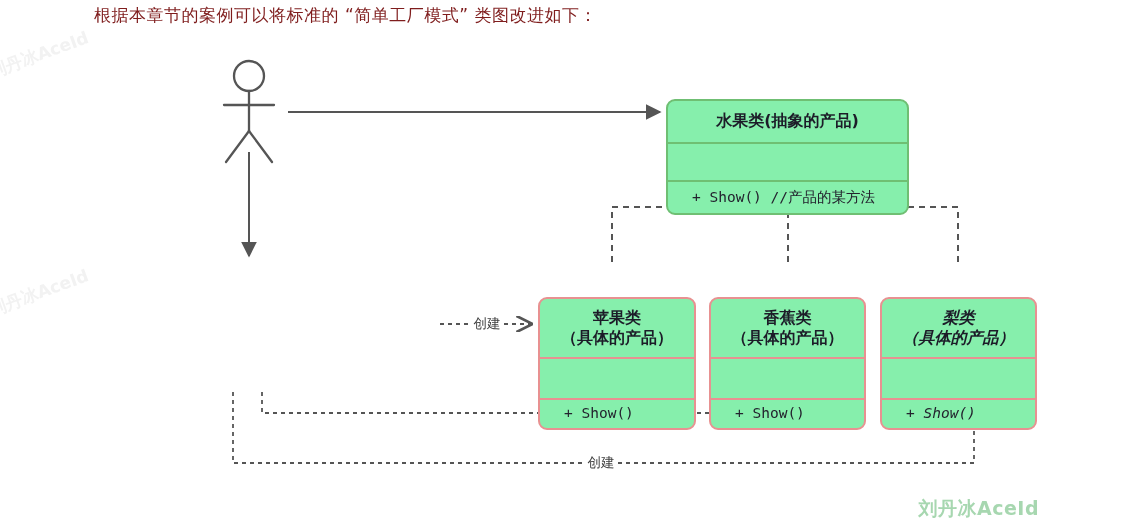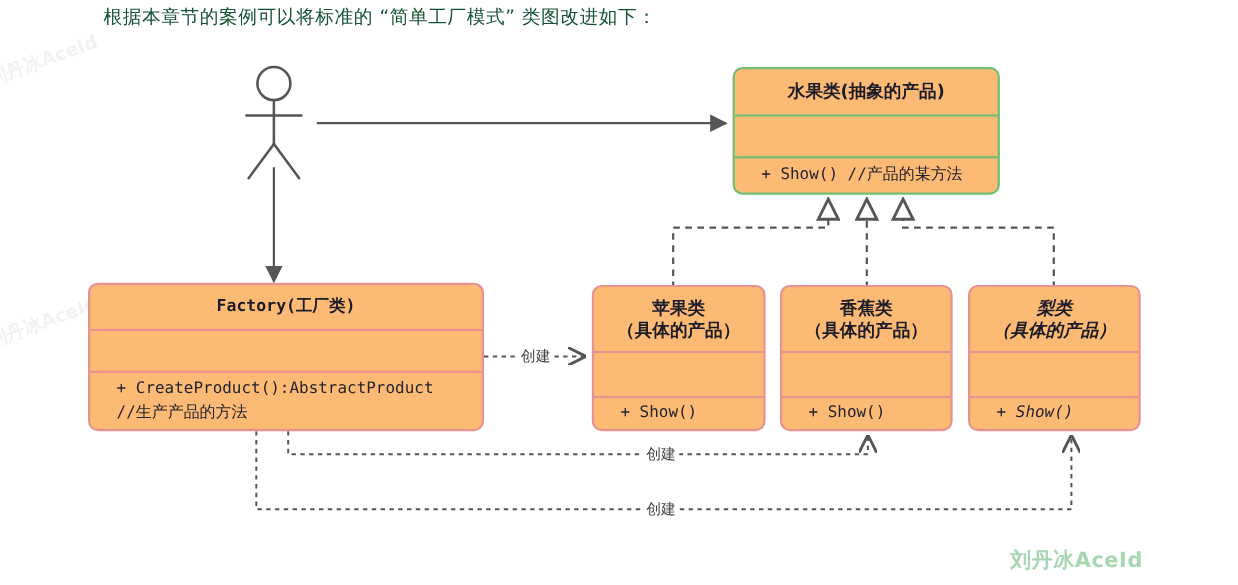--- a/index.html
+++ b/index.html
@@ -17,21 +17,21 @@
     background: #ffffff;
     overflow: hidden;
   }
 
   
   .caption {
     position: absolute;
     left: 94px;
     top: 4px;
     font-size: 17px;
-    color: #14532d;
+    color: #7f1d1d;
     white-space: nowrap;
     letter-spacing: 0.5px;
   }
 
   
   .wm-side {
     position: absolute;
     font-size: 17px;
     font-weight: bold;
     color: #f2f2f2;
@@ -48,23 +48,24 @@
     font-weight: bold;
     color: #a7d7b0;
     white-space: nowrap;
     letter-spacing: 0.5px;
   }
 
   
   .umlbox {
     position: absolute;
     box-sizing: border-box;
-    background: #fdba74;
+    background: #86efac;
     border-radius: 9px;
     overflow: hidden;
+    margin-top: 38px;
   }
   .umlbox.green { border: 2px solid #6fbf73; }
   .umlbox.pink  { border: 2px solid #e89191; }
 
   .uml-row {
     box-sizing: border-box;
     display: flex;
     align-items: center;
     overflow: hidden;
   }
@@ -172,30 +173,20 @@
   <div class="dep-label" style="left:601px; top:463px;">创建</div>
 
   <div class="umlbox green" style="left:666px; top:61px; width:243px; height:116px;">
     <div class="uml-row uml-title" style="height:41px;">
       <span class="title-cn">水果类(抽象的产品)</span>
     </div>
     <div class="uml-row uml-sep uml-empty" style="height:38px;"></div>
     <div class="uml-row uml-sep uml-ops" style="height:33px;">+ Show() //产品的某方法</div>
   </div>
 
-  <div class="umlbox pink" style="left:80px; top:257px; width:360px; height:135px;">
-    <div class="uml-row uml-title" style="height:40px;">
-      <span class="title-mono">Factory(工厂类)</span>
-    </div>
-    <div class="uml-row uml-sep uml-empty" style="height:38px;"></div>
-    <div class="uml-row uml-sep uml-ops" style="height:53px;">
-      <span>+ CreateProduct():AbstractProduct</span>
-      <span>//生产产品的方法</span>
-    </div>
-  </div>
 
   <div class="umlbox pink" style="left:538px; top:259px; width:158px; height:133px;">
     <div class="uml-row uml-title" style="height:58px;">
       <span class="title-cn">苹果类</span>
       <span class="title-cn">（具体的产品）</span>
     </div>
     <div class="uml-row uml-sep uml-empty" style="height:41px;"></div>
     <div class="uml-row uml-sep uml-ops" style="height:30px;">+ Show()</div>
   </div>
 

